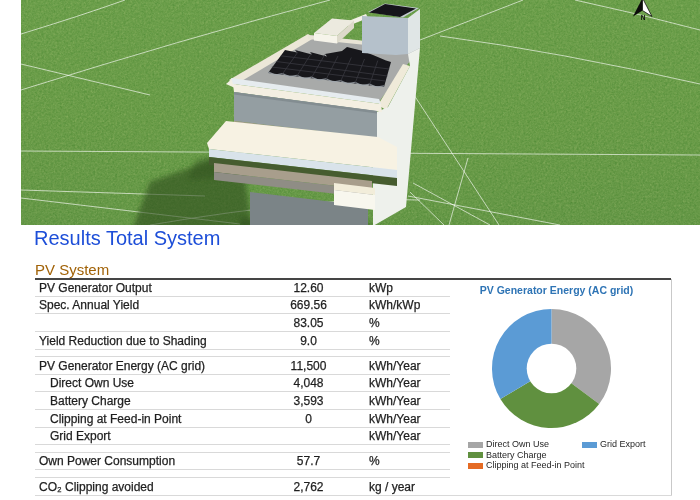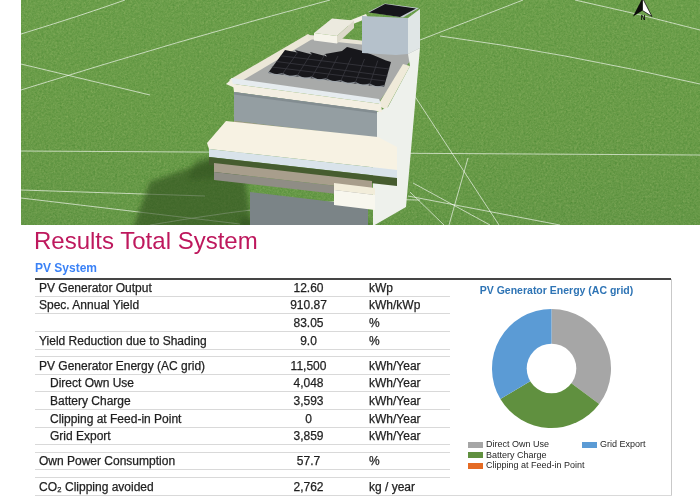--- a/index.html
+++ b/index.html
@@ -119,36 +119,36 @@
 
   <polygon points="334,183 375,188 375,195 334,190" fill="#f2edda"></polygon>
   <polygon points="334,190 375,195 375,210 334,205" fill="#f8f7ee"></polygon>
 
   <polygon points="642.5,-2 633,16.5 642.5,10.5" fill="#0a0a0a"></polygon>
   <polygon points="642.5,-2 652,16.5 642.5,10.5" fill="#ffffff" stroke="#111" stroke-width="0.8"></polygon>
   <text x="643" y="19.5" font-size="6.5" font-weight="bold" fill="#111" text-anchor="middle">N</text>
 </svg>
 </div>
 
-<div class="abs" style="left:34px;top:227px;font-size:24px;color:#be185d;">Results Total System</div>
-
-<div class="abs" style="left:35px;top:261px;font-size:12px;font-weight:bold;color:#3b82f6;">PV System</div>
+<div class="abs" style="left:34px;top:227px;font-size:20px;color:#1d4ed8;">Results Total System</div>
+
+<div class="abs" style="left:35px;top:261px;font-size:15px;font-weight:normal;color:#a16207;">PV System</div>
 <div class="abs" style="left:35px;top:277.5px;width:636px;height:2px;background:#454545;"></div>
 <div class="abs" style="left:671px;top:279px;width:1px;height:216px;background:#c9c9c9;"></div>
 
 <div id="rows">
 <div class="row" style="top:279.7px">
       <span class="lbl">PV Generator Output</span>
       <span class="val">12.60</span>
       <span class="unit">kWp</span>
     </div>
 <div class="hline" style="left:35px;top:295.7px;width:415px"></div>
 <div class="row" style="top:297.3px">
       <span class="lbl">Spec. Annual Yield</span>
-      <span class="val">910.87</span>
+      <span class="val">669.56</span>
       <span class="unit">kWh/kWp</span>
     </div>
 <div class="hline" style="left:35px;top:313.3px;width:415px"></div>
 <div class="row" style="top:315.0px">
       <span class="val">83.05</span>
       <span class="unit">%</span>
     </div>
 <div class="hline" style="left:35px;top:331.0px;width:415px"></div>
 <div class="row" style="top:332.7px">
       <span class="lbl">Yield Reduction due to Shading</span>
@@ -176,21 +176,20 @@
     </div>
 <div class="hline" style="left:35px;top:409.0px;width:415px"></div>
 <div class="row" style="top:410.7px">
       <span class="lbl ind">Clipping at Feed-in Point</span>
       <span class="val">0</span>
       <span class="unit">kWh/Year</span>
     </div>
 <div class="hline" style="left:35px;top:426.7px;width:415px"></div>
 <div class="row" style="top:428.3px">
       <span class="lbl ind">Grid Export</span>
-      <span class="val">3,859</span>
       <span class="unit">kWh/Year</span>
     </div>
 <div class="hline" style="left:35px;top:444.3px;width:415px"></div>
 <div class="hline" style="left:35px;top:451.7px;width:415px"></div>
 <div class="row" style="top:453.3px">
       <span class="lbl">Own Power Consumption</span>
       <span class="val">57.7</span>
       <span class="unit">%</span>
     </div>
 <div class="hline" style="left:35px;top:469.3px;width:415px"></div>

